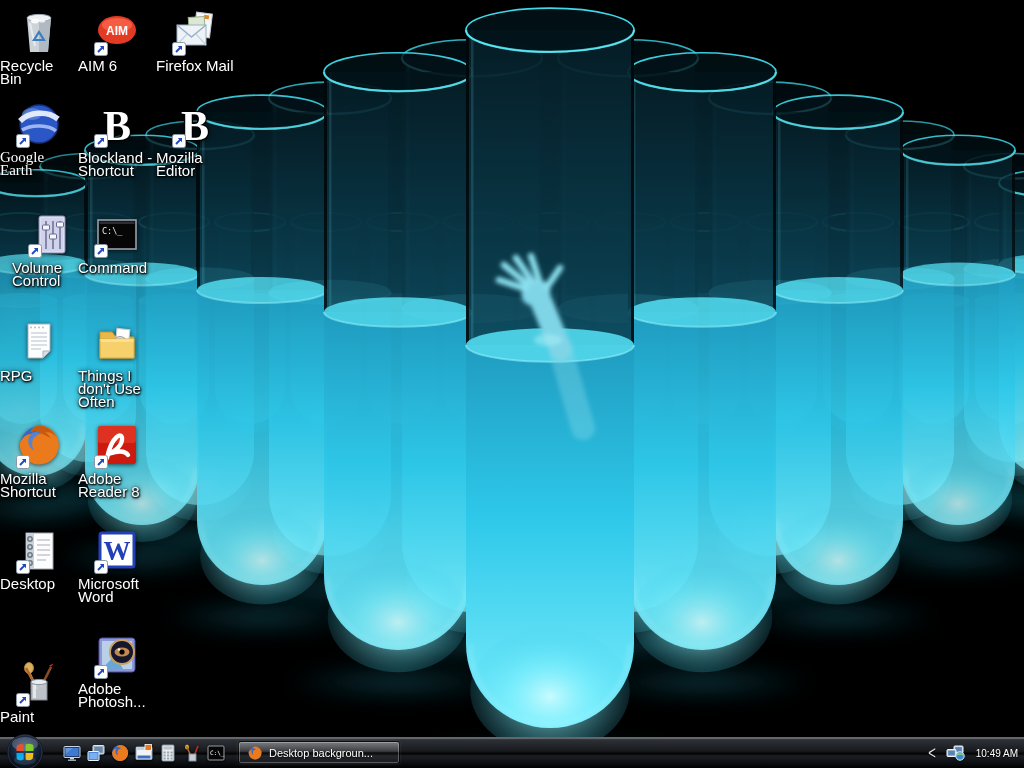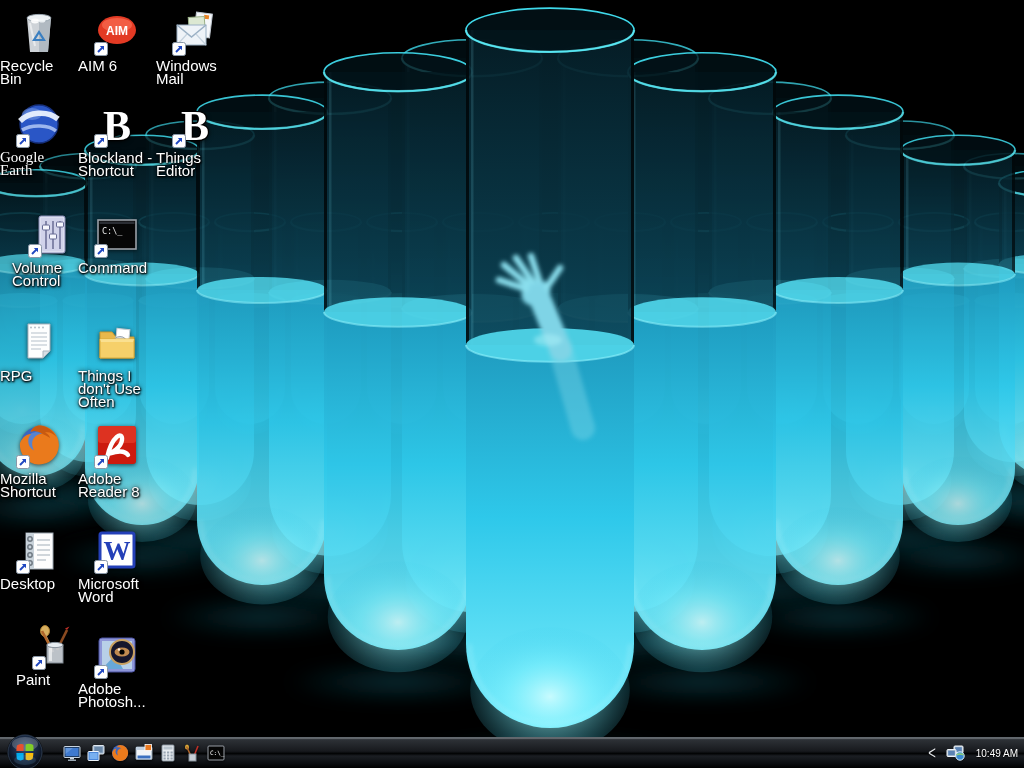--- a/index.html
+++ b/index.html
@@ -559,21 +559,21 @@
       <path d="M6 37 L16 26 M35 37 L25 26" stroke="#c4d2de" stroke-width="1.2"></path>
     </svg>
         <span class="shortcut-badge">
           <svg viewBox="0 0 14 14" width="14" height="14">
     <rect x="0.5" y="0.5" width="13" height="13" rx="2" fill="#fff" stroke="#8a98a8"></rect>
     <line x1="4" y1="10" x2="8.6" y2="5.4" stroke="#2048c0" stroke-width="2"></line>
     <polygon points="10,4 10,8.2 5.8,4" fill="#2048c0"></polygon>
   </svg>
         </span>
       </span>
-      <div class="di-label">Windows Mail</div>
+      <div class="di-label">Firefox Mail</div>
     </div>
     <div class="desktop-icon" style="left: 0px; top: 100px; font-family: Liberation Serif, serif;">
       <span class="di-img">
         <svg viewBox="0 0 48 48" width="48" height="48">
       <circle cx="24" cy="24" r="19" fill="#2a56c6"></circle>
       <circle cx="24" cy="24" r="19" fill="none" stroke="#16307e" stroke-width="1.4"></circle>
       <ellipse cx="17" cy="14" rx="10" ry="6" fill="#7fa4e8" opacity=".5"></ellipse>
       <path d="M5 21 C14 12 32 10 43 19" fill="none" stroke="#eef4ff" stroke-width="5.5" opacity=".92"></path>
       <path d="M7 30 C17 24 34 25 41 31" fill="none" stroke="#cfe0ff" stroke-width="3.6" opacity=".7"></path>
     </svg>
@@ -608,21 +608,21 @@
       <text x="24" y="40" font-size="42" font-weight="bold" text-anchor="middle" fill="#fff" stroke="#000" stroke-width="2.4" paint-order="stroke" font-family="Liberation Serif,serif">B</text>
     </svg>
         <span class="shortcut-badge">
           <svg viewBox="0 0 14 14" width="14" height="14">
     <rect x="0.5" y="0.5" width="13" height="13" rx="2" fill="#fff" stroke="#8a98a8"></rect>
     <line x1="4" y1="10" x2="8.6" y2="5.4" stroke="#2048c0" stroke-width="2"></line>
     <polygon points="10,4 10,8.2 5.8,4" fill="#2048c0"></polygon>
   </svg>
         </span>
       </span>
-      <div class="di-label">Things Editor</div>
+      <div class="di-label">Mozilla Editor</div>
     </div>
     <div class="desktop-icon" style="left: 0px; top: 210px; padding-left: 12px;">
       <span class="di-img">
         <svg viewBox="0 0 48 48" width="48" height="48">
       <rect x="12" y="6" width="26" height="37" rx="2" fill="#dcdef0" stroke="#8a8fb8"></rect>
       <rect x="14" y="8" width="22" height="33" fill="#c9ccE6" opacity=".6"></rect>
       <line x1="19" y1="11" x2="19" y2="39" stroke="#70749a" stroke-width="1.6"></line>
       <line x1="26" y1="11" x2="26" y2="39" stroke="#70749a" stroke-width="1.6"></line>
       <line x1="33" y1="11" x2="33" y2="39" stroke="#70749a" stroke-width="1.6"></line>
       <rect x="15.5" y="15" width="7" height="5" rx="1" fill="#f6f7fd" stroke="#666b94"></rect>
@@ -764,21 +764,21 @@
         <span class="shortcut-badge">
           <svg viewBox="0 0 14 14" width="14" height="14">
     <rect x="0.5" y="0.5" width="13" height="13" rx="2" fill="#fff" stroke="#8a98a8"></rect>
     <line x1="4" y1="10" x2="8.6" y2="5.4" stroke="#2048c0" stroke-width="2"></line>
     <polygon points="10,4 10,8.2 5.8,4" fill="#2048c0"></polygon>
   </svg>
         </span>
       </span>
       <div class="di-label">Microsoft Word</div>
     </div>
-    <div class="desktop-icon" style="left: 0px; top: 622px; padding-left: 16px;">
+    <div class="desktop-icon" style="left: 0px; top: 659px;">
       <span class="di-img">
         <svg viewBox="0 0 48 48" width="48" height="48">
       <ellipse cx="14" cy="9" rx="4.5" ry="5.5" fill="#d8b060" stroke="#a87c30"></ellipse>
       <line x1="14" y1="13" x2="22" y2="30" stroke="#b89868" stroke-width="2.4"></line>
       <line x1="21" y1="28" x2="11" y2="9" stroke="#b0652a" stroke-width="2.6"></line>
       <line x1="26" y1="28" x2="36" y2="8" stroke="#8a4a20" stroke-width="2.6"></line>
       <path d="M36 8 L38.5 4.5 L34 6.5 Z" fill="#c03028"></path>
       <rect x="16" y="23" width="16" height="18" fill="#cdd3da" stroke="#8a949e" opacity=".92"></rect>
       <ellipse cx="24" cy="23" rx="8" ry="2.6" fill="#e8edf2" stroke="#8a949e"></ellipse>
       <rect x="18" y="26" width="3" height="13" fill="#fff" opacity=".6"></rect>
@@ -891,20 +891,27 @@
       <rect x="7" y="11" width="7" height="7" fill="#c8ced6" stroke="#88929c"></rect>
     </svg>
       </button>
       <button class="ql-btn">
         <svg viewBox="0 0 20 20" width="20" height="20">
       <rect x="2" y="3" width="16" height="14" rx="1" fill="#050505" stroke="#9aa0a8"></rect>
       <text x="4" y="11.5" font-size="6" fill="#fff" font-family="DejaVu Sans Mono,monospace">C:\_</text>
     </svg>
       </button>
     </div>
+  <div class="task-btn">
+    <span class="tico" id="task-ico"><svg viewBox="0 0 20 20" width="16" height="16">
+      <circle cx="10" cy="10" r="8" fill="#3a66c0"></circle>
+      <path d="M10 2 A8 8 0 1 1 2.2 9.2 C3.4 6.4 5.2 5.5 6.6 5.5 C4.8 7.6 5.2 11.2 8 12.4 C6.2 9 7.8 5.6 11.2 5.2 C9.6 4 7.8 4 6.6 4.4 C7.6 2.8 8.8 2 10 2 Z" fill="#ea7a1c"></path>
+    </svg></span>
+    <span class="tlabel">Desktop backgroun...</span>
+  </div>
   <div class="tray">
     <span class="tray-chevron">&lt;</span>
     <span class="tray-net" id="tray-net"><svg viewBox="0 0 20 16" width="20" height="16">
       <rect x="8" y="1" width="9" height="7" rx="1" fill="#b9c6d2" stroke="#eef4fa"></rect>
       <rect x="9.2" y="2.2" width="6.6" height="4.6" fill="#5a82b4"></rect>
       <rect x="1" y="4.5" width="9" height="7" rx="1" fill="#b9c6d2" stroke="#eef4fa"></rect>
       <rect x="2.2" y="5.7" width="6.6" height="4.6" fill="#5a82b4"></rect>
       <circle cx="14" cy="11" r="4.2" fill="#3a8ad0" stroke="#dff2ff"></circle>
       <path d="M10.5 10 C12 8.6 16 8.6 17.5 10" fill="none" stroke="#8fd078" stroke-width="1.4"></path>
     </svg></span>

